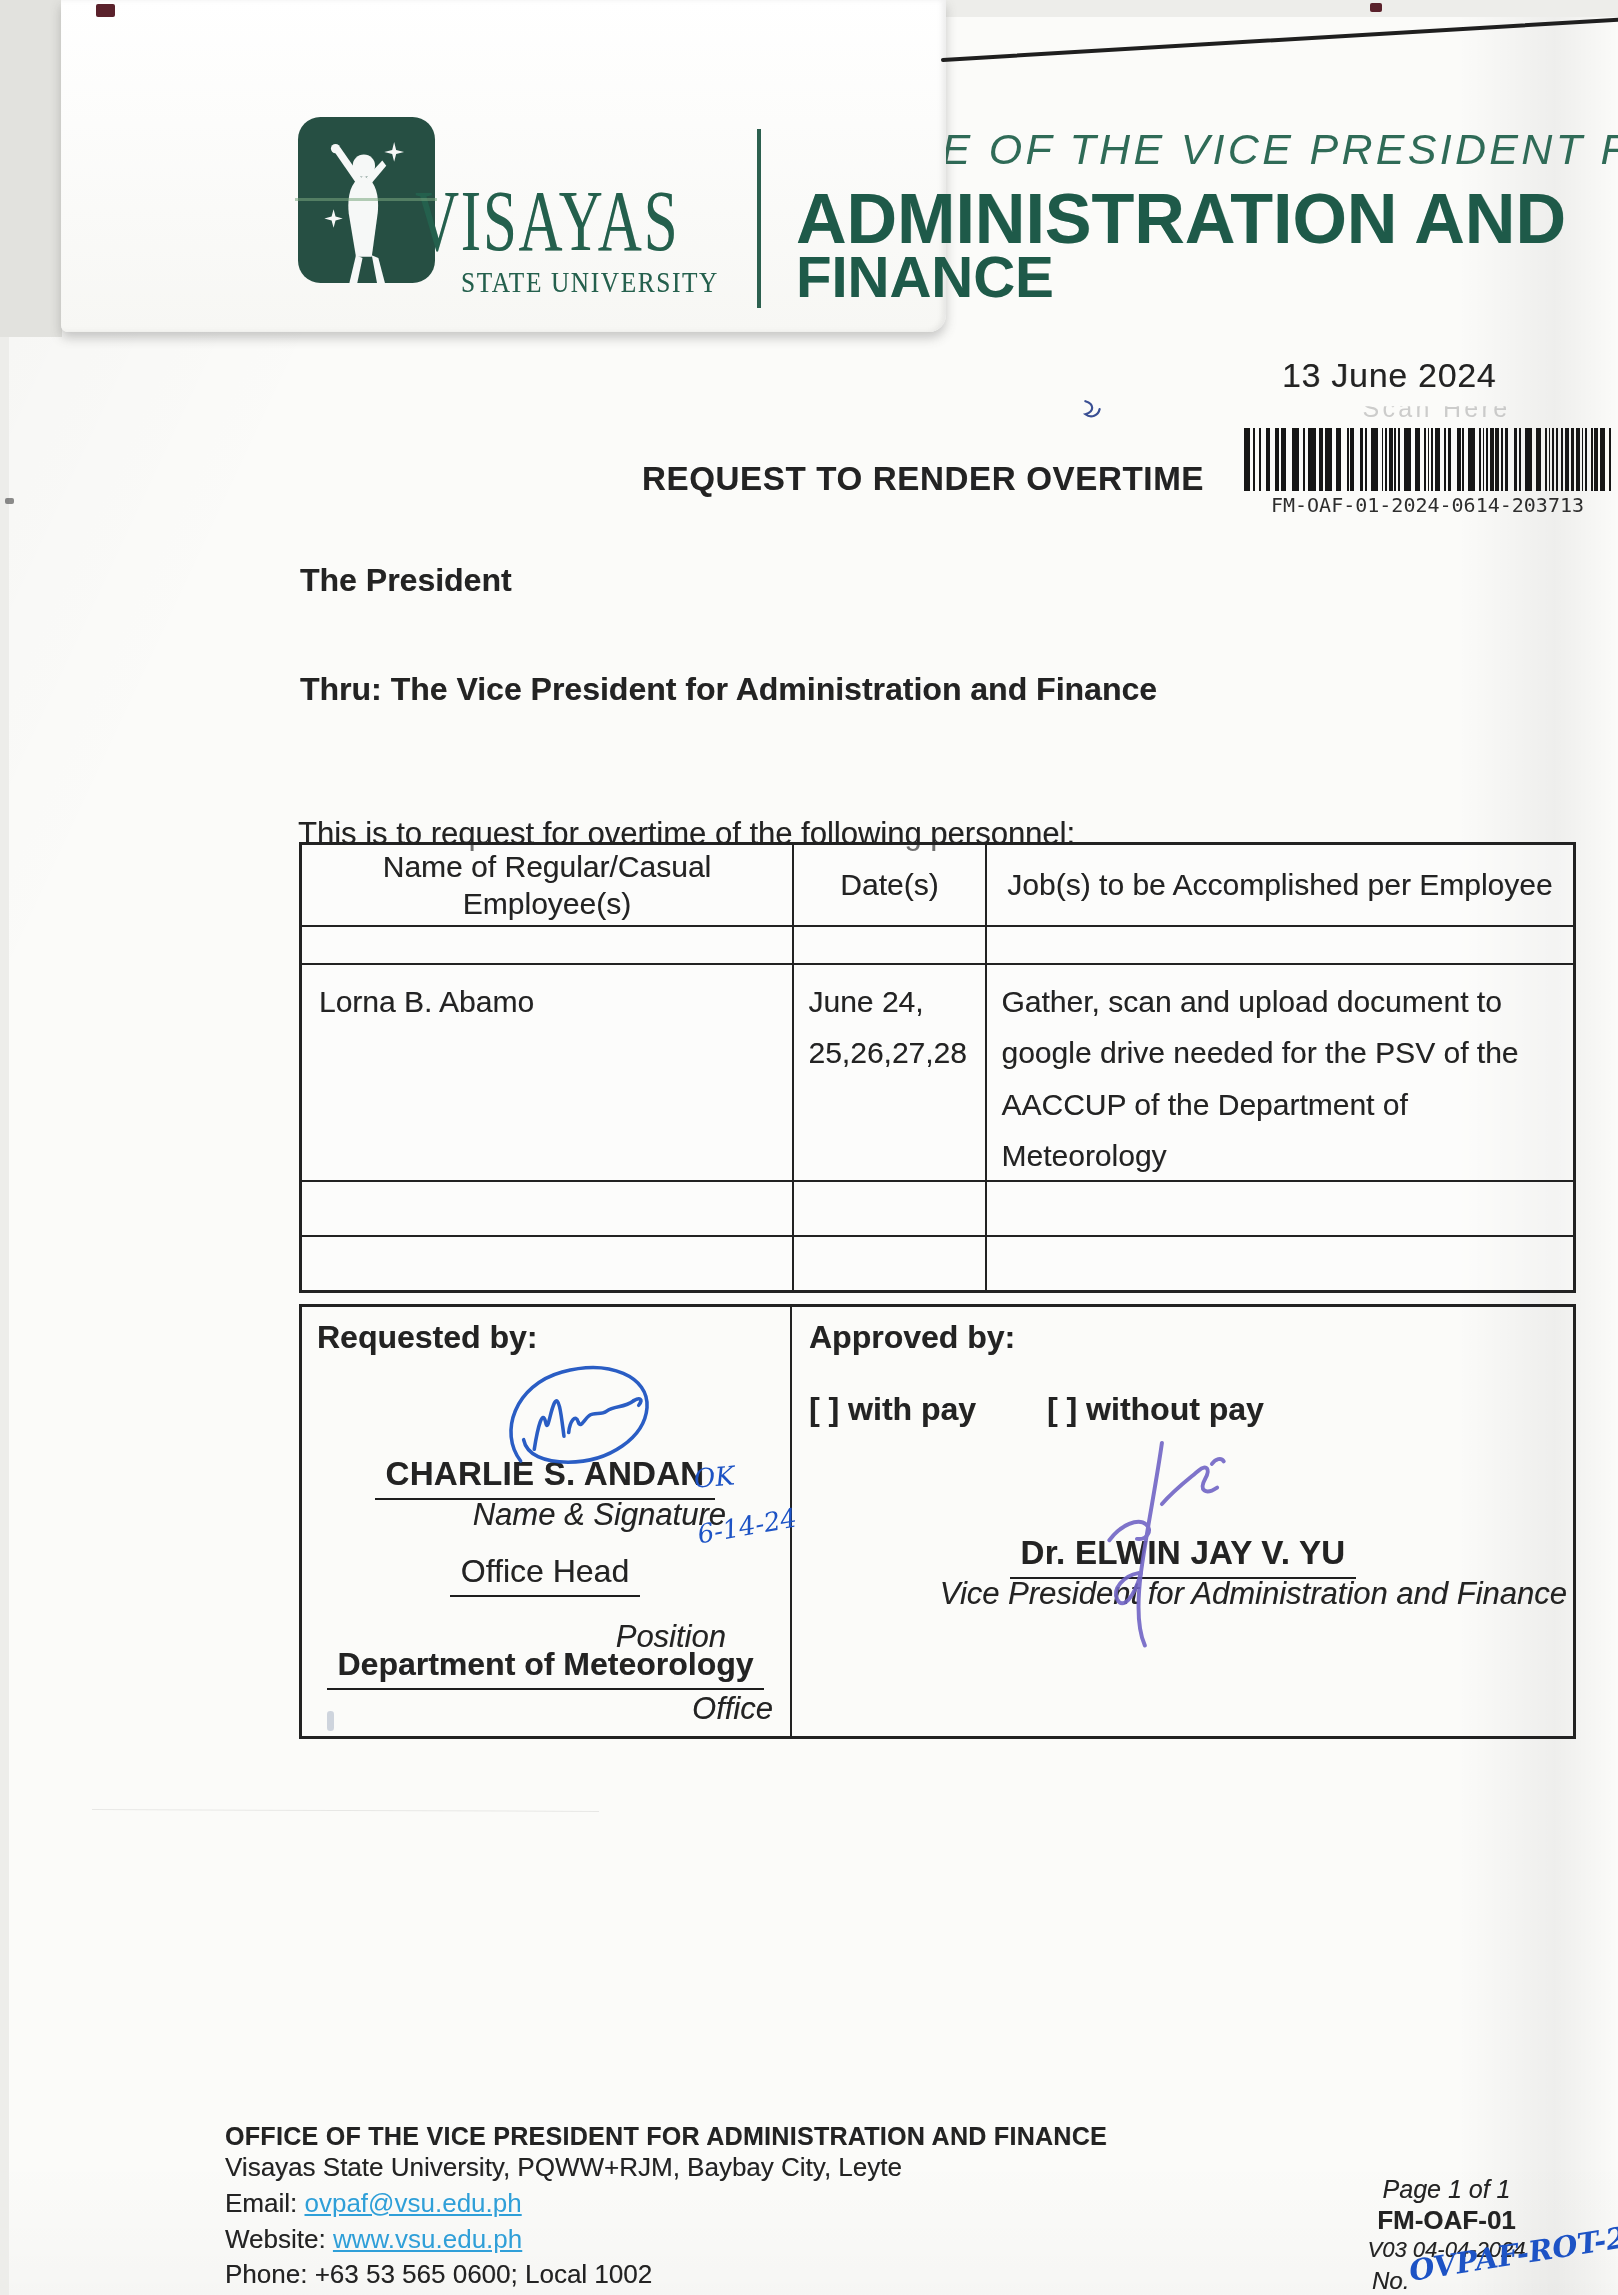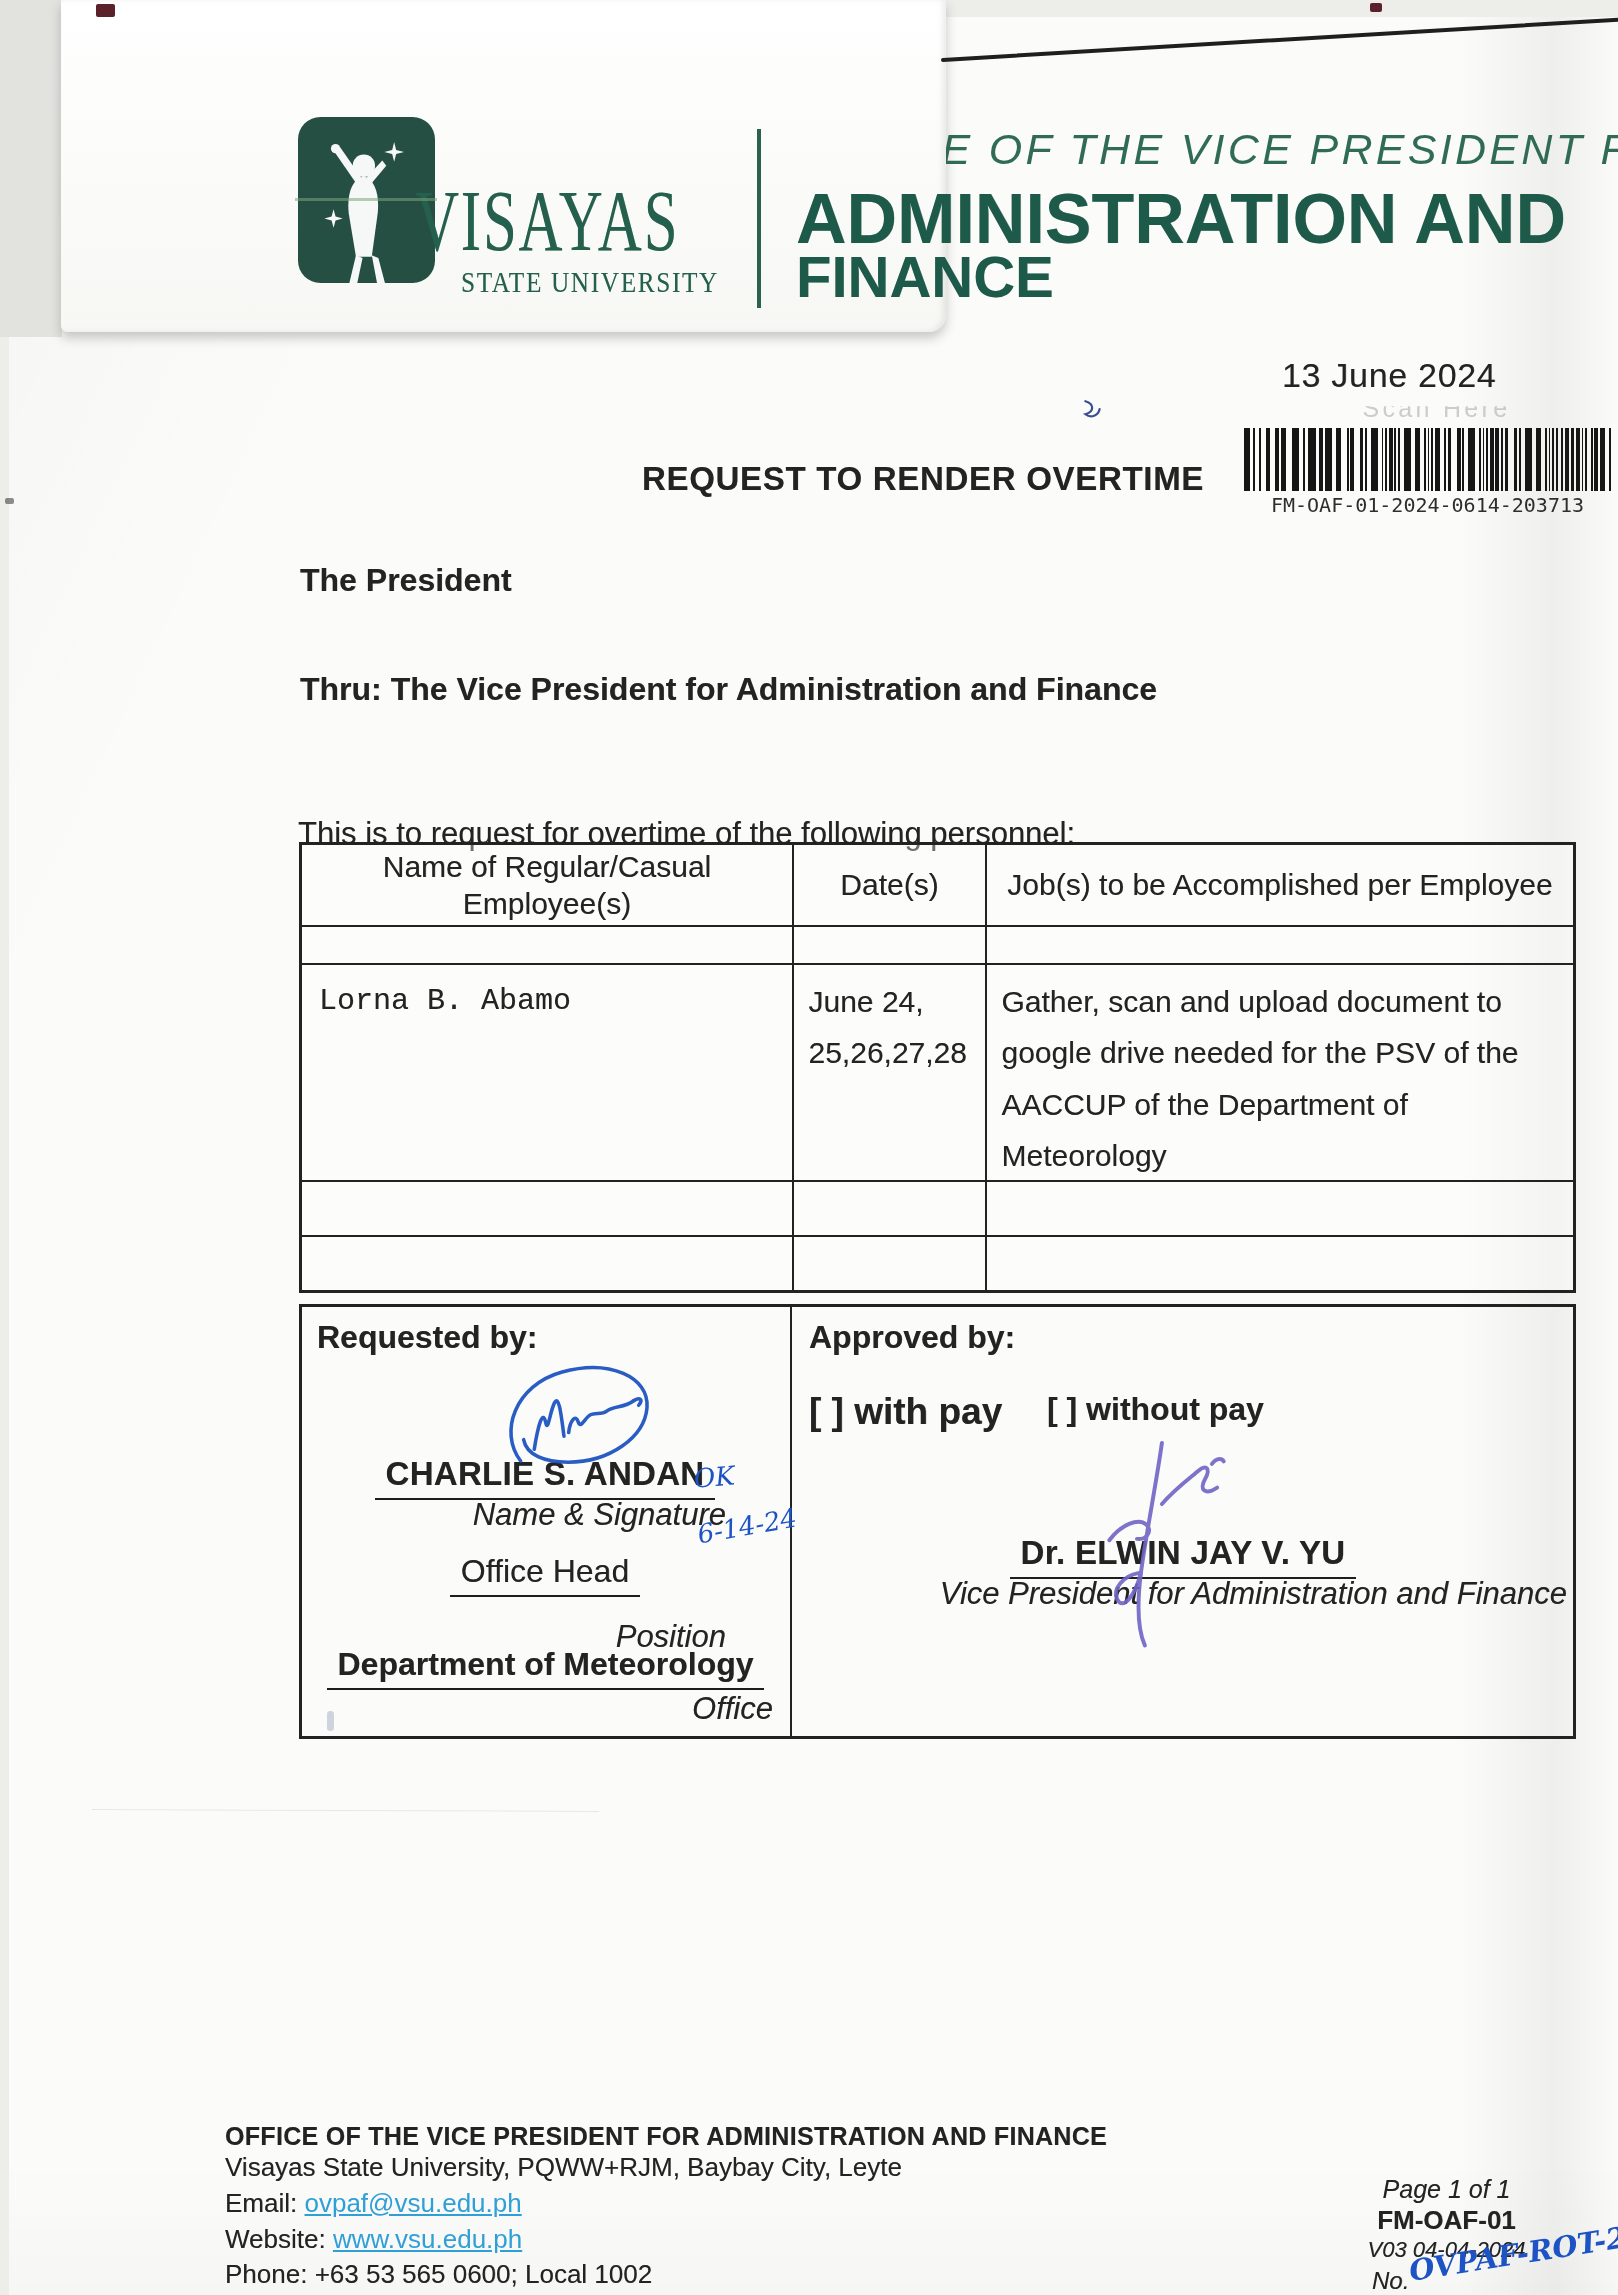--- a/index.html
+++ b/index.html
@@ -64,21 +64,21 @@
   .tc1{width:490px;}
   .tc2{width:193px;border-left:2px solid #222;}
   .tc3{flex:1;border-left:2px solid #222;}
   .hrow{height:80px;}
   .hrow .tc{display:flex;align-items:center;justify-content:center;text-align:center;line-height:1.25;padding:4px 17px;}
   .erow1{height:38px;}
   .drow{height:217px;}
   .erow2{height:55px;}
   .erow3{height:55px;}
   .drow .tc{padding:10.5px 14.5px;line-height:1.72;}
-  .drow .tc1{padding-left:17px;font-family:Liberation Mono, monospace;}
+  .drow .tc1{padding-left:17px;}
   
   .sigbox{left:299px;top:1304px;width:1277px;height:435px;border:3.3px solid #222;box-sizing:border-box;z-index:4;}
   .sigdiv{left:790px;top:1304px;width:2px;height:435px;background:#222;z-index:5;}
   .sig-label{font-size:32px;font-weight:bold;}
   .cap{font-size:31px;font-style:italic;text-align:right;}
   .nm{font-size:33px;font-weight:bold;letter-spacing:0.3px;}
   .sigsvg{z-index:6;pointer-events:none;}
   .annot{font-size:26px;font-style:italic;font-family:"DejaVu Serif",serif;}
   
   .f-note{left:225px;top:2040px;font-size:24.4px;font-style:italic;}
@@ -260,21 +260,21 @@
   <div class="abs u-wrap" style="left:364px;top:1553px;width:362px;">
     <span class="ink" style="font-size:32px;">Office Head</span>
   </div>
   <div class="abs cap ink ctr" style="left:364px;top:1619px;width:362px;">Position</div>
   <div class="abs u-wrap" style="left:318px;top:1646px;width:455px;">
     <span class="ink b" style="font-size:32px;">Department of Meteorology</span>
   </div>
   <div class="abs cap ink ctr" style="left:318px;top:1691px;width:455px;">Office</div>
 
   <div class="abs sig-label ink" style="left:809px;top:1319px;">Approved by:</div>
-  <div class="abs ink b" style="left:809px;top:1391px;font-size:37px;">
+  <div class="abs ink b" style="left:809px;top:1391px;font-size:32px;">
     <span>[ ]</span>
     <span>with pay</span>
   </div>
   <div class="abs ink b" style="left:1047px;top:1391px;font-size:32px;">
     <span>[ ]</span>
     <span>without pay</span>
   </div>
   <svg class="abs sigsvg" style="left:1083px;top:1435px;" width="171" height="217" viewBox="0 0 260 330">
     <g fill="none" stroke="#7165c5" stroke-width="6" stroke-linecap="round" opacity=".9">
       <path d="M120,12 C112,70 96,150 88,210 C82,258 84,298 94,320"></path>

